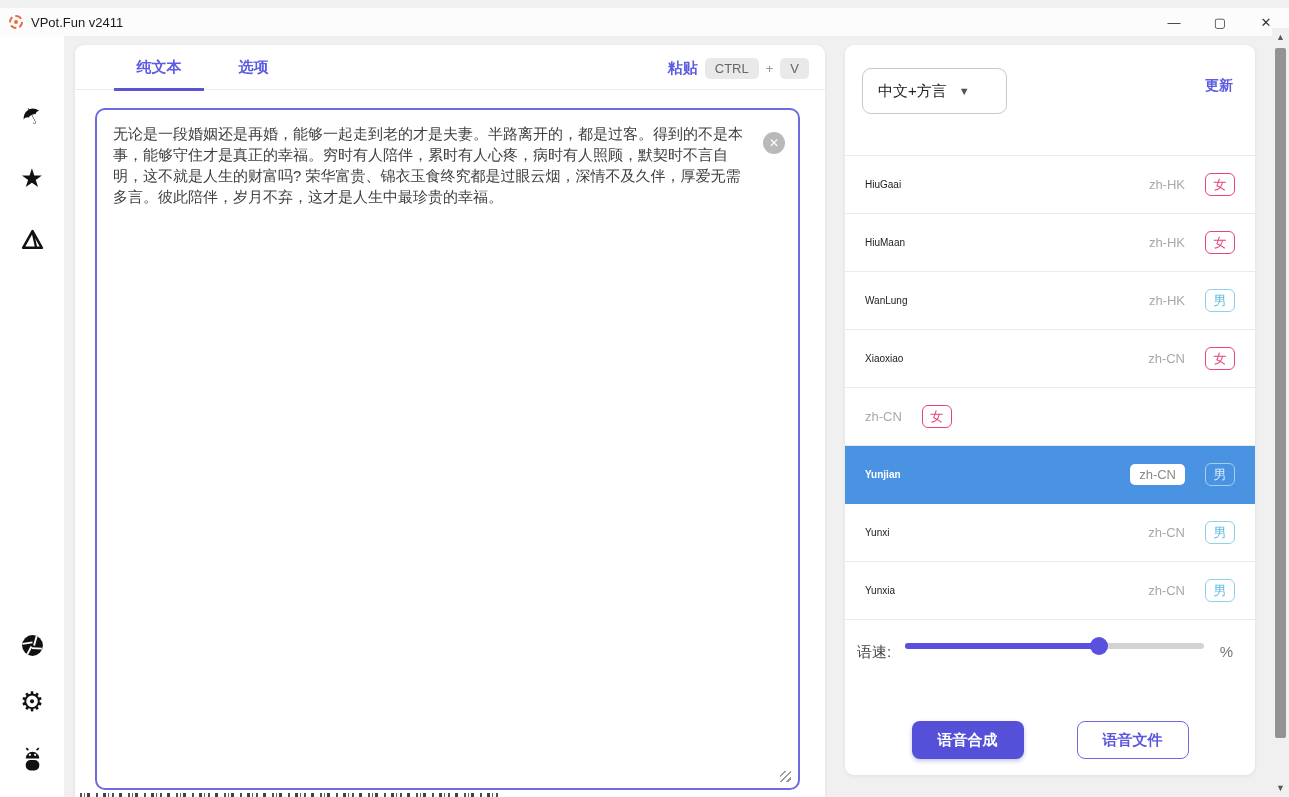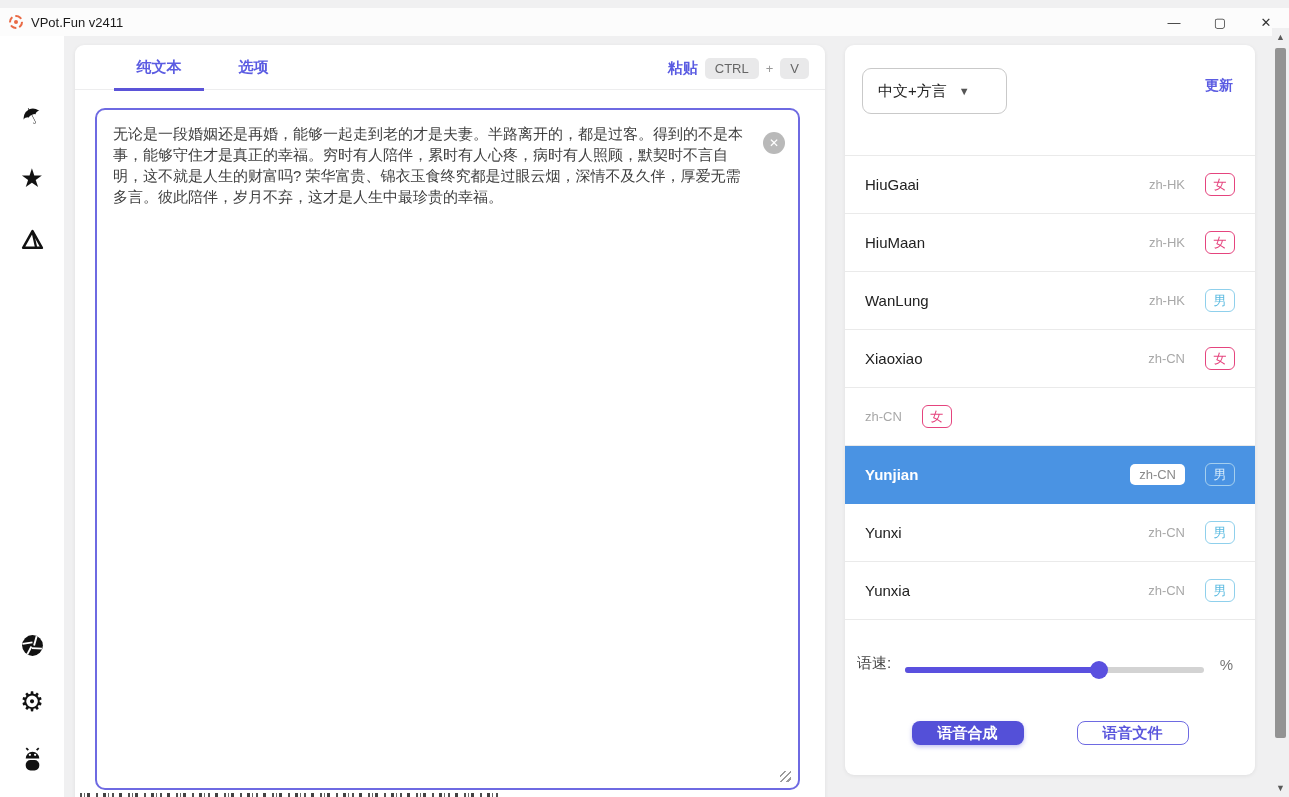--- a/index.html
+++ b/index.html
@@ -61,46 +61,46 @@
     border:1px solid #c9c9c9; border-radius:9px; background:#fff;
     display:flex; align-items:center; padding:0 15px; gap:12px;
     font-size:15px; color:#222; cursor:pointer; }
   .caret { font-size:11px; color:#555; }
   .refresh-link { position:absolute; right:22px; top:32px; font-size:14px;
     font-weight:bold; color:#5b5ce2; cursor:pointer; }
   .voice-list { position:absolute; left:0; right:0; top:110px;
     border-top:1px solid #eaeaea; }
   .voice-row { height:58px; display:flex; align-items:center; padding:0 20px;
     border-bottom:1px solid #eaeaea; background:#fff; cursor:pointer; }
-  .voice-name { flex:1; font-size:15px; color:#212121; font-weight:500; }
+  .voice-name { flex:1; font-size:10px; color:#212121; font-weight:500; }
   .voice-locale { font-size:13px; color:#a8a8a8; margin-right:20px; }
   .gender-badge { min-width:30px; height:23px; padding:0 6px; border-radius:6px;
     display:flex; align-items:center; justify-content:center; font-size:13px; background:transparent; }
   .gender-female { color:#e5447e; border:1px solid #e5447e; }
   .gender-male { color:#58b9e0; border:1px solid #8fd0ec; }
   .voice-row.selected { background:#4a93e3; border-bottom-color:#4a93e3; }
   .voice-row.selected .voice-name { color:#fff; font-weight:bold; }
   .voice-row.selected .voice-locale { background:#fff; color:#8a8a8a;
     border-radius:5px; padding:3px 9px; }
   .voice-row.selected .gender-badge { color:#d9edfb; border-color:#a5cfee; }
   
   .rate-row { position:absolute; left:12px; right:22px; top:598px; height:30px;
-    display:flex; align-items:flex-end; }
+    display:flex; align-items:flex-start; }
   .rate-label { font-size:15px; color:#444; margin-right:14px; }
   .slider-track { position:relative; flex:1; height:6px; background:#d3d3d3;
     border-radius:3px; cursor:pointer; }
   .slider-fill { position:absolute; left:0; top:0; height:6px; background:#5a50df;
     border-radius:3px; }
   .slider-thumb { position:absolute; top:-6px; width:18px; height:18px;
     border-radius:50%; background:#5a50df; transform:translateX(-50%); cursor:grab; }
   .pct-label { font-size:15px; color:#777; margin-left:16px; }
   
   .actions-row { position:absolute; left:0; right:0; bottom:16px; height:38px;
     display:flex; justify-content:center; gap:53px; }
-  .btn { height:24px; width:112px; border-radius:8px; font-size:15px; font-weight:bold;
+  .btn { height:38px; width:112px; border-radius:8px; font-size:15px; font-weight:bold;
     display:flex; align-items:center; justify-content:center; cursor:pointer; }
   .btn-primary { background:#5450d8; color:#fff; box-shadow:0 2px 4px rgba(84,80,216,.35); }
   .btn-outline { background:#fff; color:#5b57dd; border:1.5px solid #6e6ae2; }
   
   .scrollbar { position:absolute; top:28px; right:0; bottom:0; width:17px;
     background:#f0f0f1; z-index:30; }
   .sb-arrow { position:absolute; left:0; width:17px; height:14px; text-align:center;
     font-size:9px; color:#5a5a5a; line-height:14px; cursor:pointer; }
   .sb-up { top:2px; } .sb-down { bottom:2px; }
   .sb-thumb { position:absolute; left:3px; top:20px; width:11px; height:690px;

